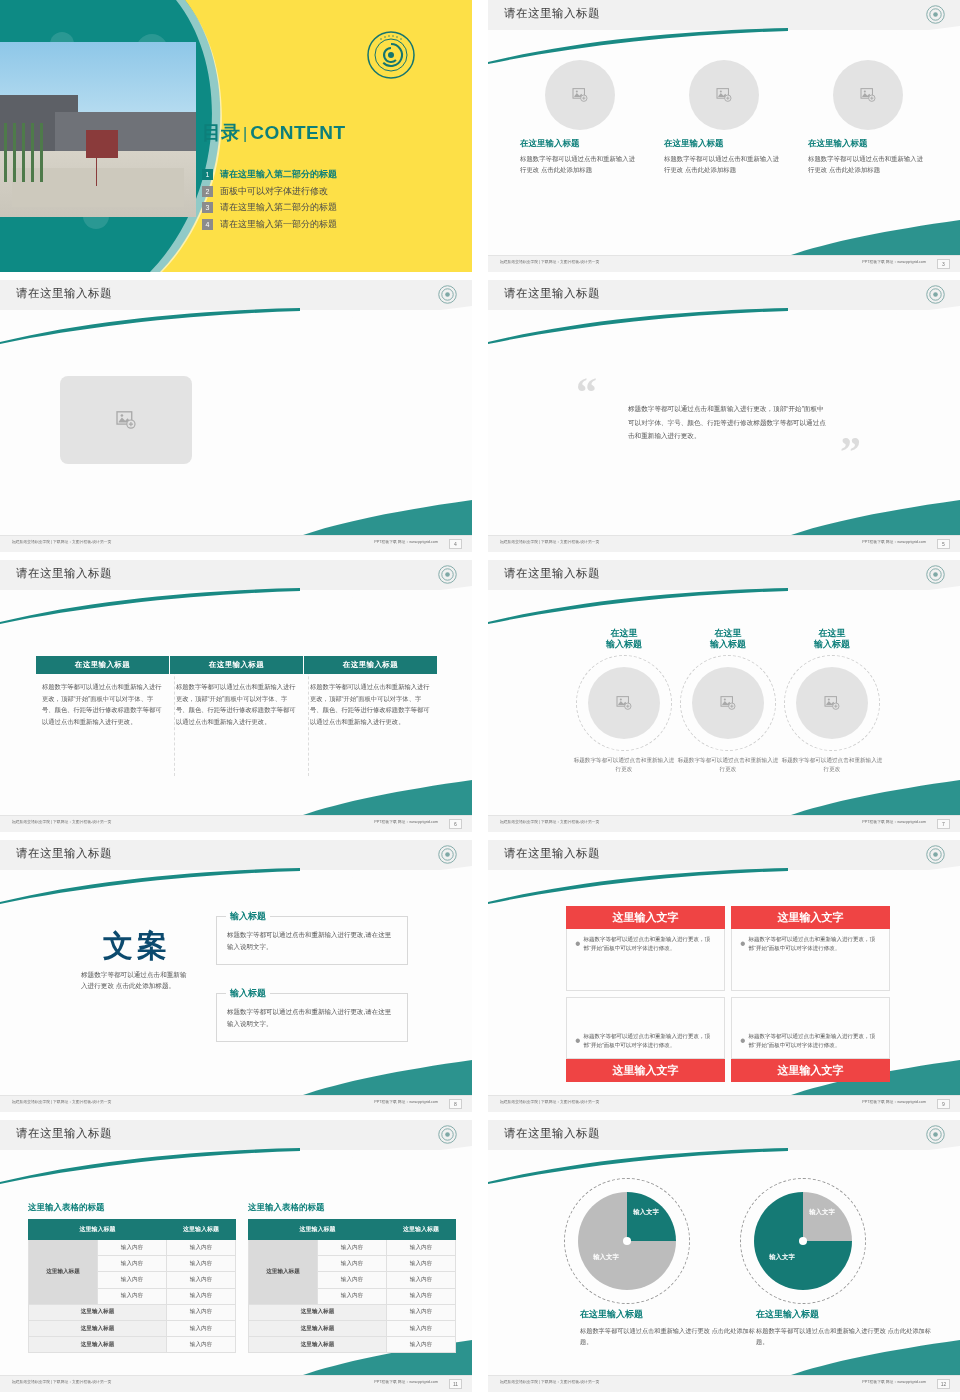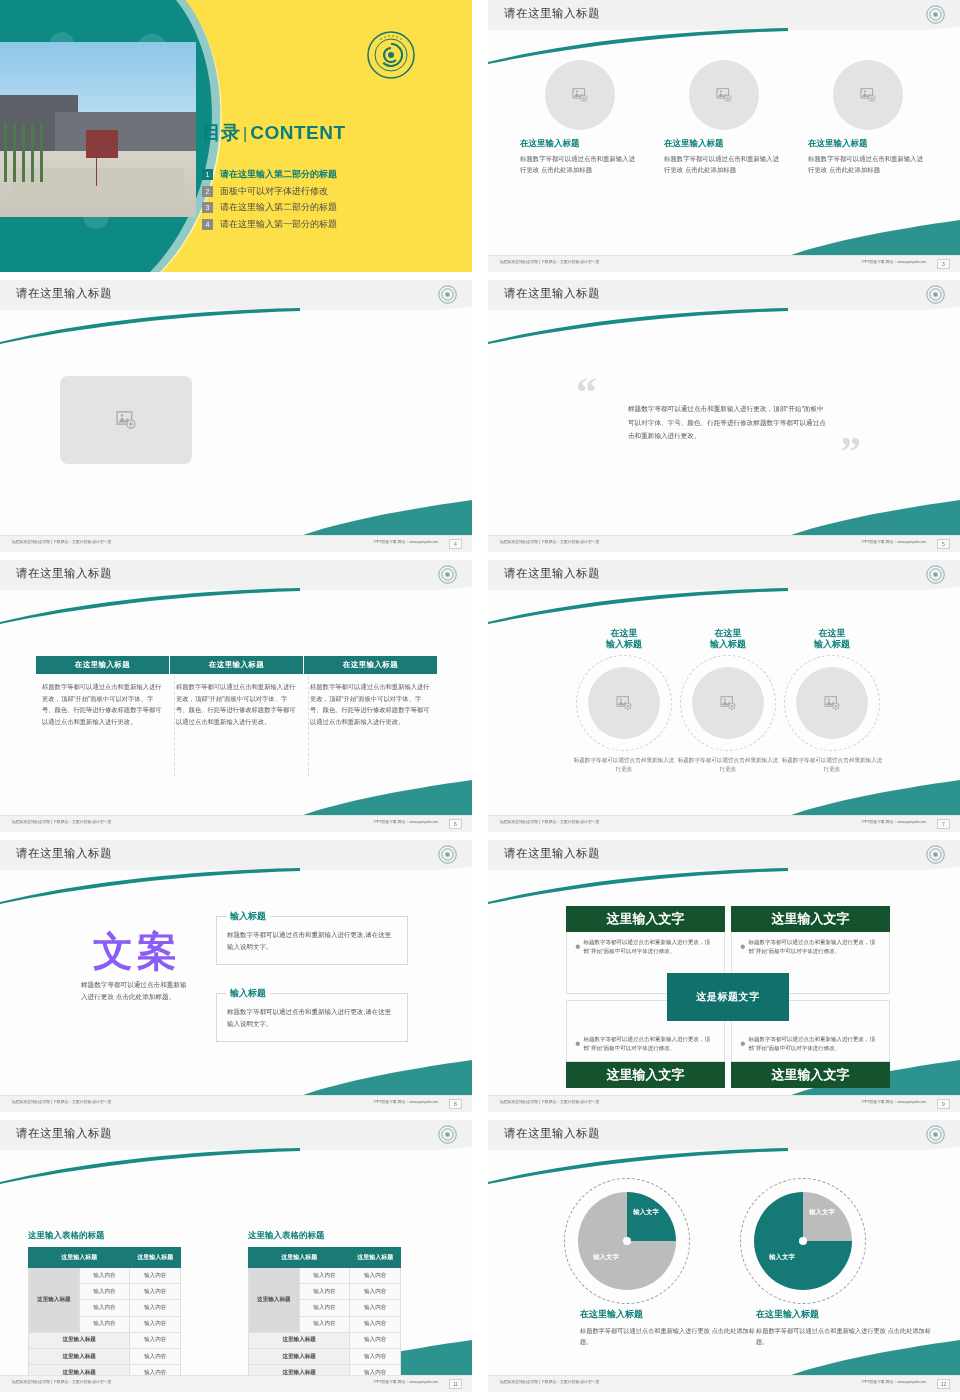--- a/index.html
+++ b/index.html
@@ -139,45 +139,45 @@
 
   
   .s6-col { position: absolute; top: 68px; width: 120px; text-align: center; }
   .s6-t { font-size: 9px; color: #0d7f7a; font-weight: bold; line-height: 1.25; margin-bottom: 4px; }
   .s6-ring { width: 96px; height: 96px; margin: 0 auto; border: 1px dashed #cfcfcf; border-radius:50%; display:flex;align-items:center;justify-content:center;}
   .s6-in { width: 72px; height: 72px; }
   .s6-cap { font-size: 5.6px; color: #777; line-height: 1.7; margin-top: 5px; padding: 0 8px; }
 
   
   .s7-big { position: absolute; left: 72px; top: 90px; width: 130px; text-align: center; }
-  .s7-big .wa { font-size: 40px; font-weight: bold; color: #8b5cf6; letter-spacing: 4px; line-height: 1.05; }
+  .s7-big .wa { font-size: 30px; font-weight: bold; color: #0c4a6e; letter-spacing: 4px; line-height: 1.05; }
   .s7-big .sub { font-size: 6.6px; color: #555; line-height: 1.8; margin-top: 7px; padding: 0 9px; text-align: left;}
   .s7-box { position: absolute; left: 216px; width: 192px; border: 1px solid #d8d8d8; padding: 12px 10px 10px 10px; }
   .s7-box .lab {
     position: absolute; left: 9px; top: -7px; background: #fdfdfd; padding: 0 4px;
     font-size: 9px; font-weight: bold; color: #0d7f7a;
   }
   .s7-box p { font-size: 6.5px; line-height: 1.9; color: #555; }
 
   
   .s8-wrap { position: absolute; left: 78px; top: 66px; width: 324px; }
-  .s8-hdr { background: #14532d; color:#fff; font-size: 13px; font-weight: bold; text-align:center; padding: 4px 0; }
+  .s8-hdr { background: #ef4444; color:#fff; font-size: 11px; font-weight: bold; text-align:center; padding: 4px 0; }
   .s8-cell { border: 1px solid #e0e0e0; border-top: none; height: 62px; padding: 6px 8px; }
   .s8-cell p { font-size: 5.5px; line-height: 1.7; color: #555; }
   .s8-bul { display:flex; gap:3px; }
   .s8-bul .d { color:#999; }
   .s8-center {
     position: absolute; left: 50%; top: 50%; transform: translate(-50%,-50%);
     width: 122px; height: 48px; background: #11706c;
     color: #fff; font-size: 10px; font-weight: bold;
     display:flex; align-items:center; justify-content:center; letter-spacing: .6px;
   }
 
   
-  .tbl-wrap { position: absolute; top: 110px; width: 153px; }
+  .tbl-wrap { position: absolute; top: 82px; width: 208px; }
   .tbl-cap { font-size: 8.5px; font-weight: bold; color: #0d7f7a; margin-bottom: 5px; }
   table.t { border-collapse: collapse; width: 100%; table-layout: fixed; }
   table.t th {
     background: #1a7a75; color: #fff; font-size: 6px; font-weight: bold;
     padding: 5px 0; border: 1px solid #1a7a75;
   }
   table.t td {
     font-size: 5.6px; color: #555; text-align: center; padding: 3.6px 0;
     border: 1px solid #e0e0e0; background: #fafafa;
   }
@@ -600,21 +600,20 @@
         <div style="flex:1">
           <div class="s8-cell" style="border-top:1px solid #e0e0e0">
             <div class="s8-bul" style="margin-top:28px">
                 <span class="d">•</span>
               <p>标题数字等都可以通过点击和重新输入进行更改，顶部“开始”面板中可以对字体进行修改。</p>
               </div>
           </div>
           <div class="s8-hdr">这里输入文字</div>
         </div>
       </div>
-      <div class="s8-center">这是标题文字</div>
     </div>
 
     <div class="footer">
       <span class="foot-l">福建船政交通职业学院 | 下载网址：文图片模板-设计第一页</span>
       <span class="foot-r">PPT模板下载   网址：www.pptgrid.com</span>
       <span class="pagenum">9</span>
     </div>
   </div>
 
   <div class="slide">

